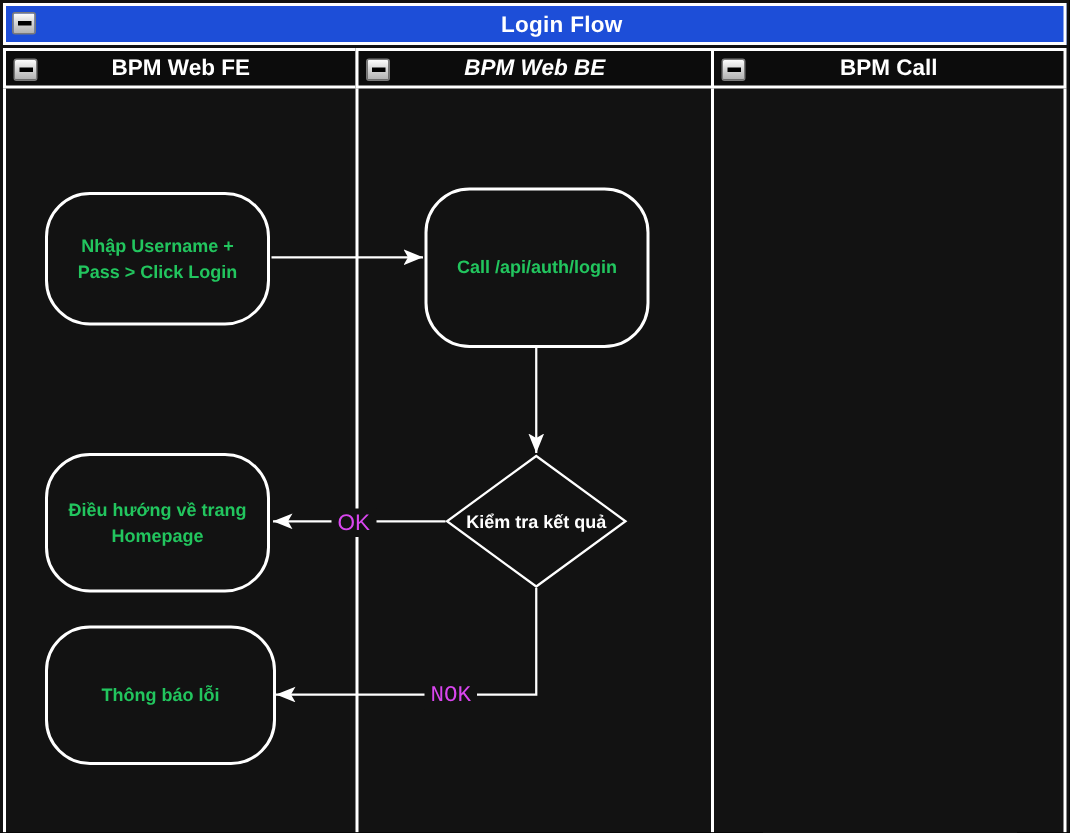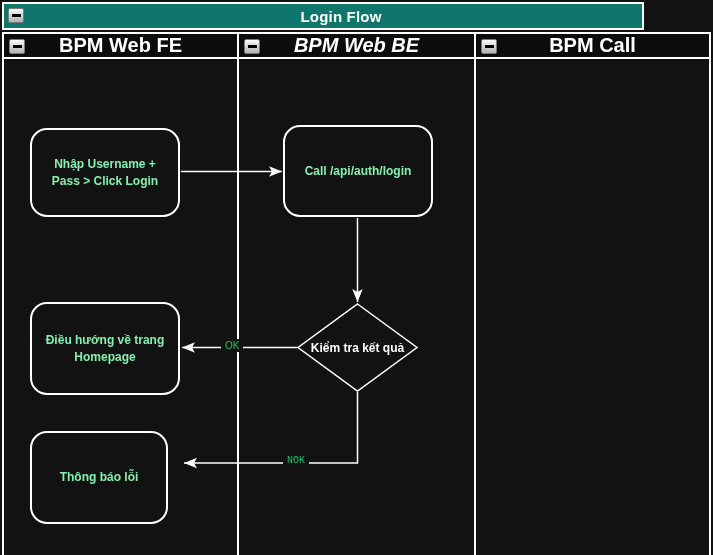--- a/index.html
+++ b/index.html
@@ -4,75 +4,75 @@
 <style>
   html,body{margin:0;padding:0;background:#000;}
   .stage{
     position:relative;width:713px;height:555px;overflow:hidden;
     background:#121212;
     font-family:"Liberation Sans","DejaVu Sans",sans-serif;
     color:#fff;
   }
   
   .pool-title{
-    position:absolute;left:2px;top:2px;width:642px;height:28px;
-    box-sizing:border-box;border:2px solid #fff;background:#0f766e;
+    position:absolute;left:2px;top:2px;width:709px;height:28px;
+    box-sizing:border-box;border:2px solid #fff;background:#1d4ed8;
     display:flex;align-items:center;justify-content:center;padding-left:36px;
   }
   .pool-title .title-text{font-weight:bold;font-size:15px;letter-spacing:.2px;}
   
   .collapse-btn{
     position:absolute;width:16px;height:15px;box-sizing:border-box;
     background:linear-gradient(#fdfdfd 0%,#d8d8d8 45%,#b2b2b2 100%);
     border:1px solid #7a7a7a;border-radius:2px;
     display:flex;align-items:center;justify-content:center;
   }
   .collapse-btn .minus-bar{width:9px;height:3px;background:#000;display:block;}
   .pool-title .collapse-btn{left:4px;top:4px;position:absolute;}
   
   .lane-header{
     position:absolute;top:32px;height:27px;box-sizing:border-box;
     border:2px solid #fff;background:#0c0c0c;
     display:flex;align-items:center;justify-content:center;
   }
-  .lane-header .lane-label{font-weight:bold;font-size:20px;}
+  .lane-header .lane-label{font-weight:bold;font-size:15px;}
   .lane-header .collapse-btn{left:5px;top:5px;}
   .lh1{left:2px;width:237px;}
   .lh2{left:237px;width:239px;font-style:italic;}
   .lh3{left:474px;width:237px;}
   
   .vline{position:absolute;top:59px;bottom:0;width:2px;background:#fff;}
   .vl-left{left:2px;}
   .vl-div1{left:237px;}
   .vl-div2{left:474px;}
   .vl-right{left:709px;}
   
   svg.flow{position:absolute;left:0;top:0;width:713px;height:555px;z-index:3;}
   svg.flow .edge{stroke:#fff;stroke-width:1.5;fill:none;}
   svg.flow .diamond{fill:#121212;stroke:#fff;stroke-width:1.5;}
   
   .node{
     position:absolute;box-sizing:border-box;z-index:4;
-    border:2px solid #fff;border-radius:17px;background:#121212;
+    border:2px solid #fff;border-radius:30px;background:#121212;
     display:flex;align-items:center;justify-content:center;
-    text-align:center;font-weight:bold;font-size:12px;line-height:1.35;color:#86efac;
+    text-align:center;font-weight:bold;font-size:12px;line-height:1.35;color:#22c55e;
   }
   .n-login{left:30px;top:128px;width:150px;height:89px;padding:0 12px;}
-  .n-api{left:283px;top:125px;width:150px;height:92px;padding:0 6px;}
+  .n-api{left:283px;top:125px;width:150px;height:107px;padding:0 6px;}
   .n-home{left:30px;top:302px;width:150px;height:93px;padding:0 4px;align-items:center;}
-  .n-error{left:30px;top:431px;width:138px;height:93px;padding:0 6px;}
+  .n-error{left:30px;top:417px;width:154px;height:93px;padding:0 6px;}
   .diamond-label{
     position:absolute;left:296px;top:330px;width:123px;height:35px;z-index:5;
     display:flex;align-items:center;justify-content:center;
     font-weight:bold;font-size:12px;white-space:nowrap;color:#fff;
   }
   
   .edge-label{
-    position:absolute;z-index:6;background:#121212;color:#22c55e;
-    font-size:10px;padding:1px 4px;
+    position:absolute;z-index:6;background:#121212;color:#d946ef;
+    font-size:15px;padding:1px 4px;
   }
   .lbl-ok{left:221px;top:339px;}
   .lbl-nok{left:283px;top:454px;font-family:Liberation Mono, monospace;}
 </style>
 </head>
 <body>
 
 <div class="stage">
 
   <div class="pool-title">

